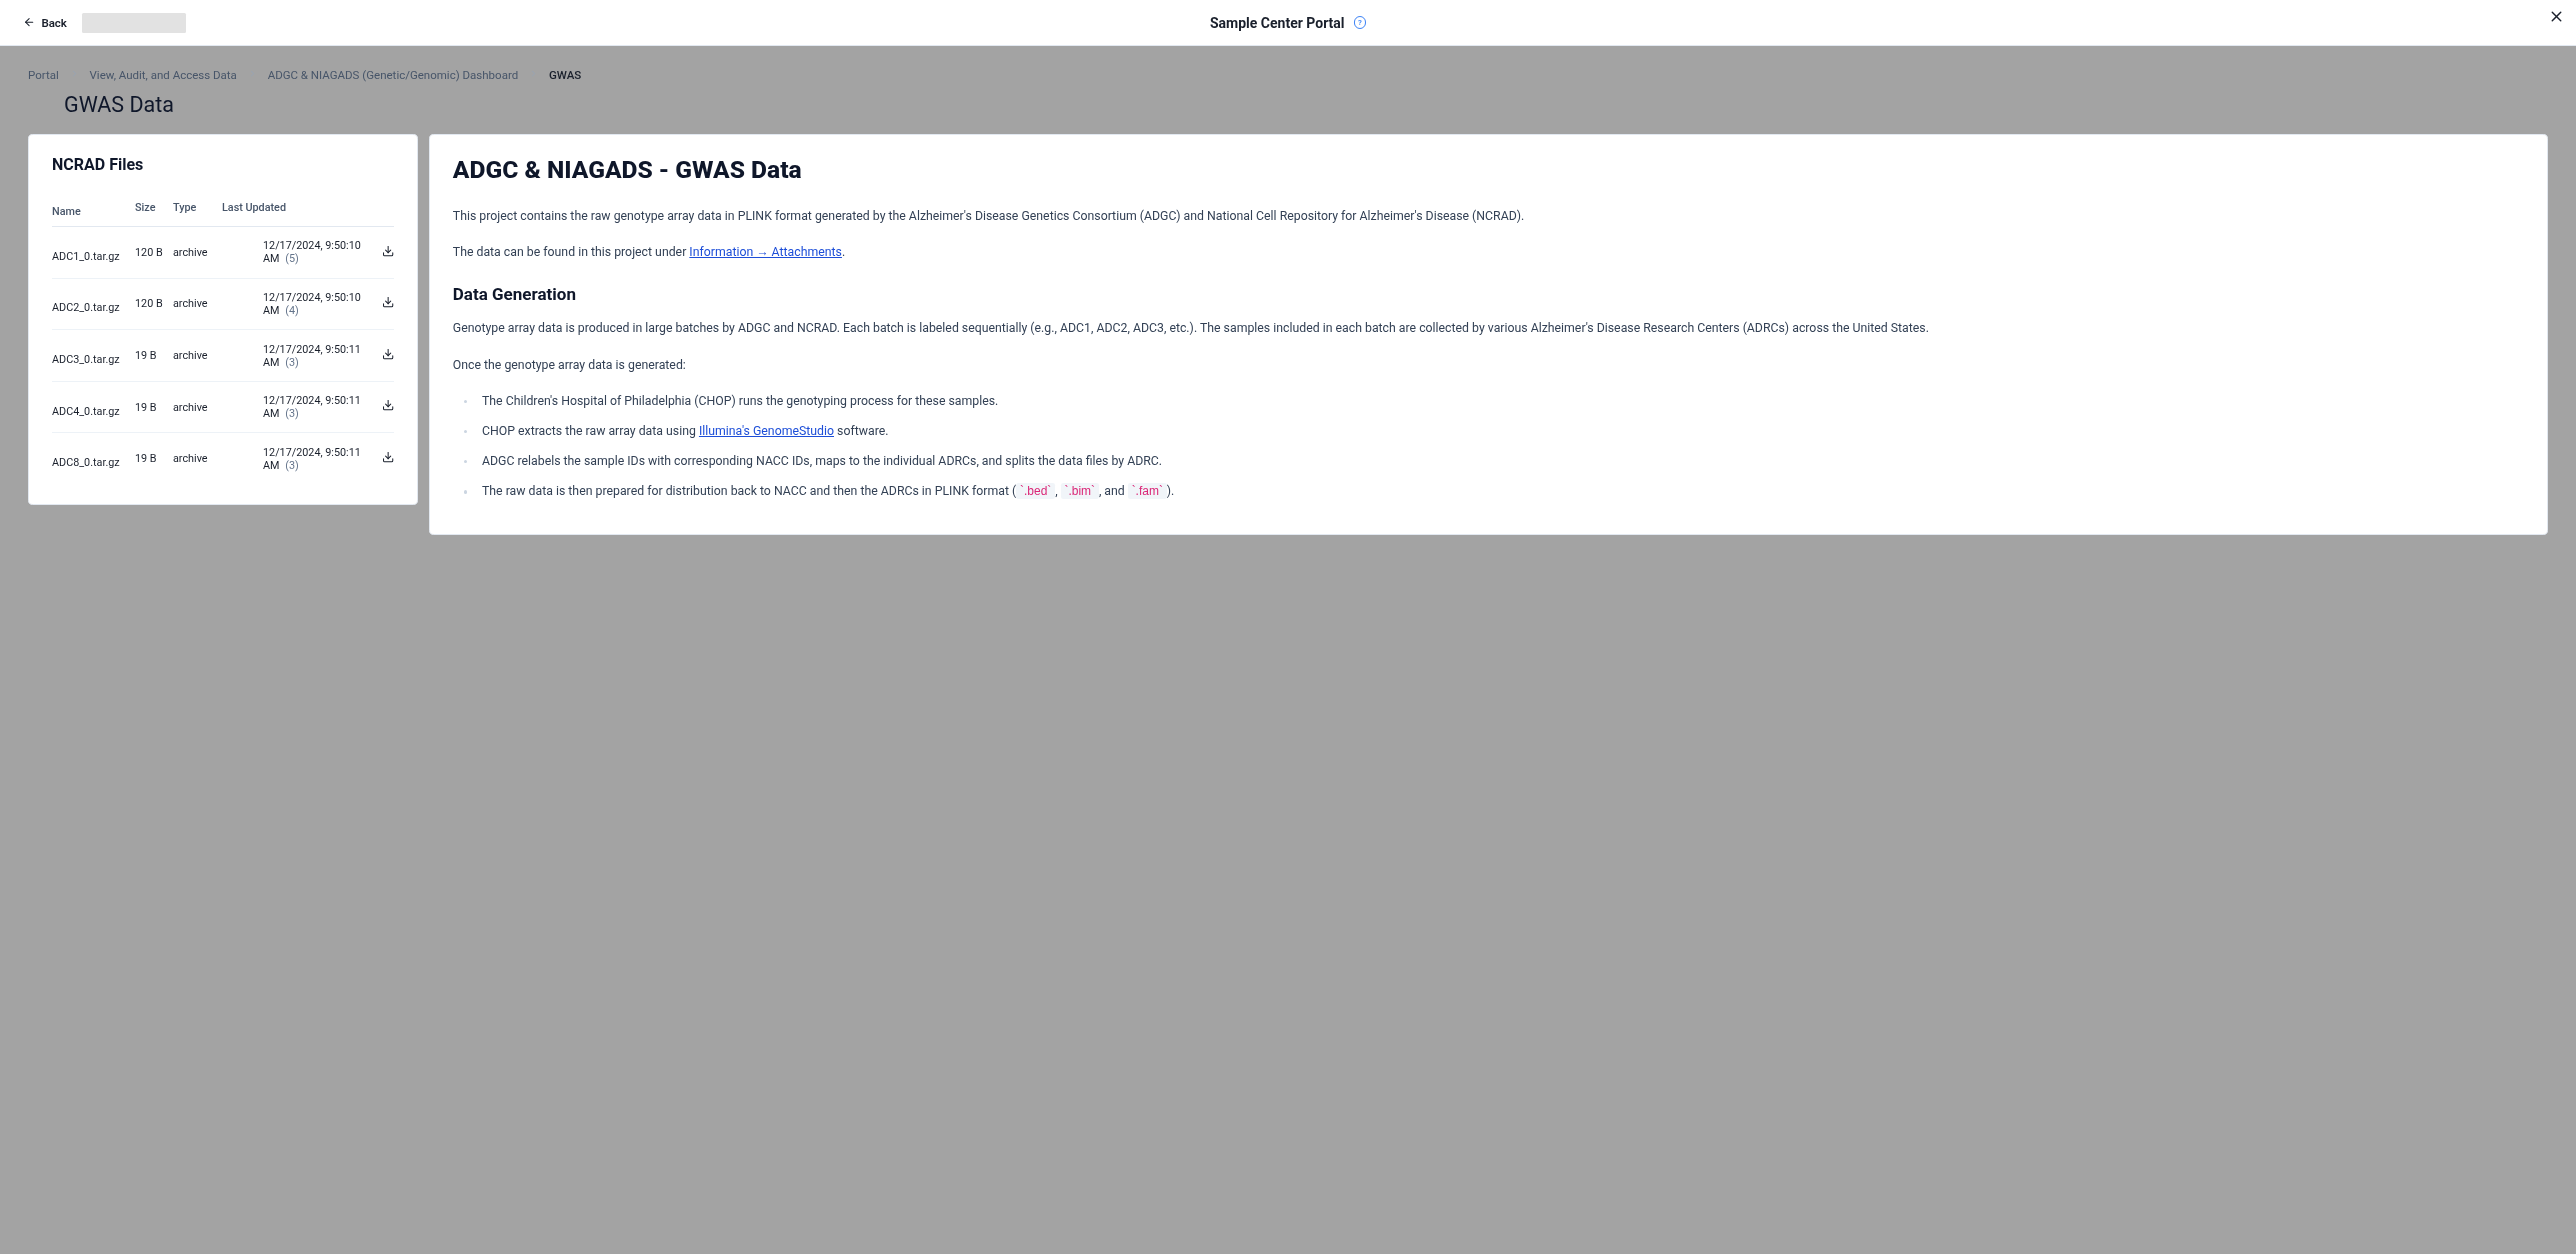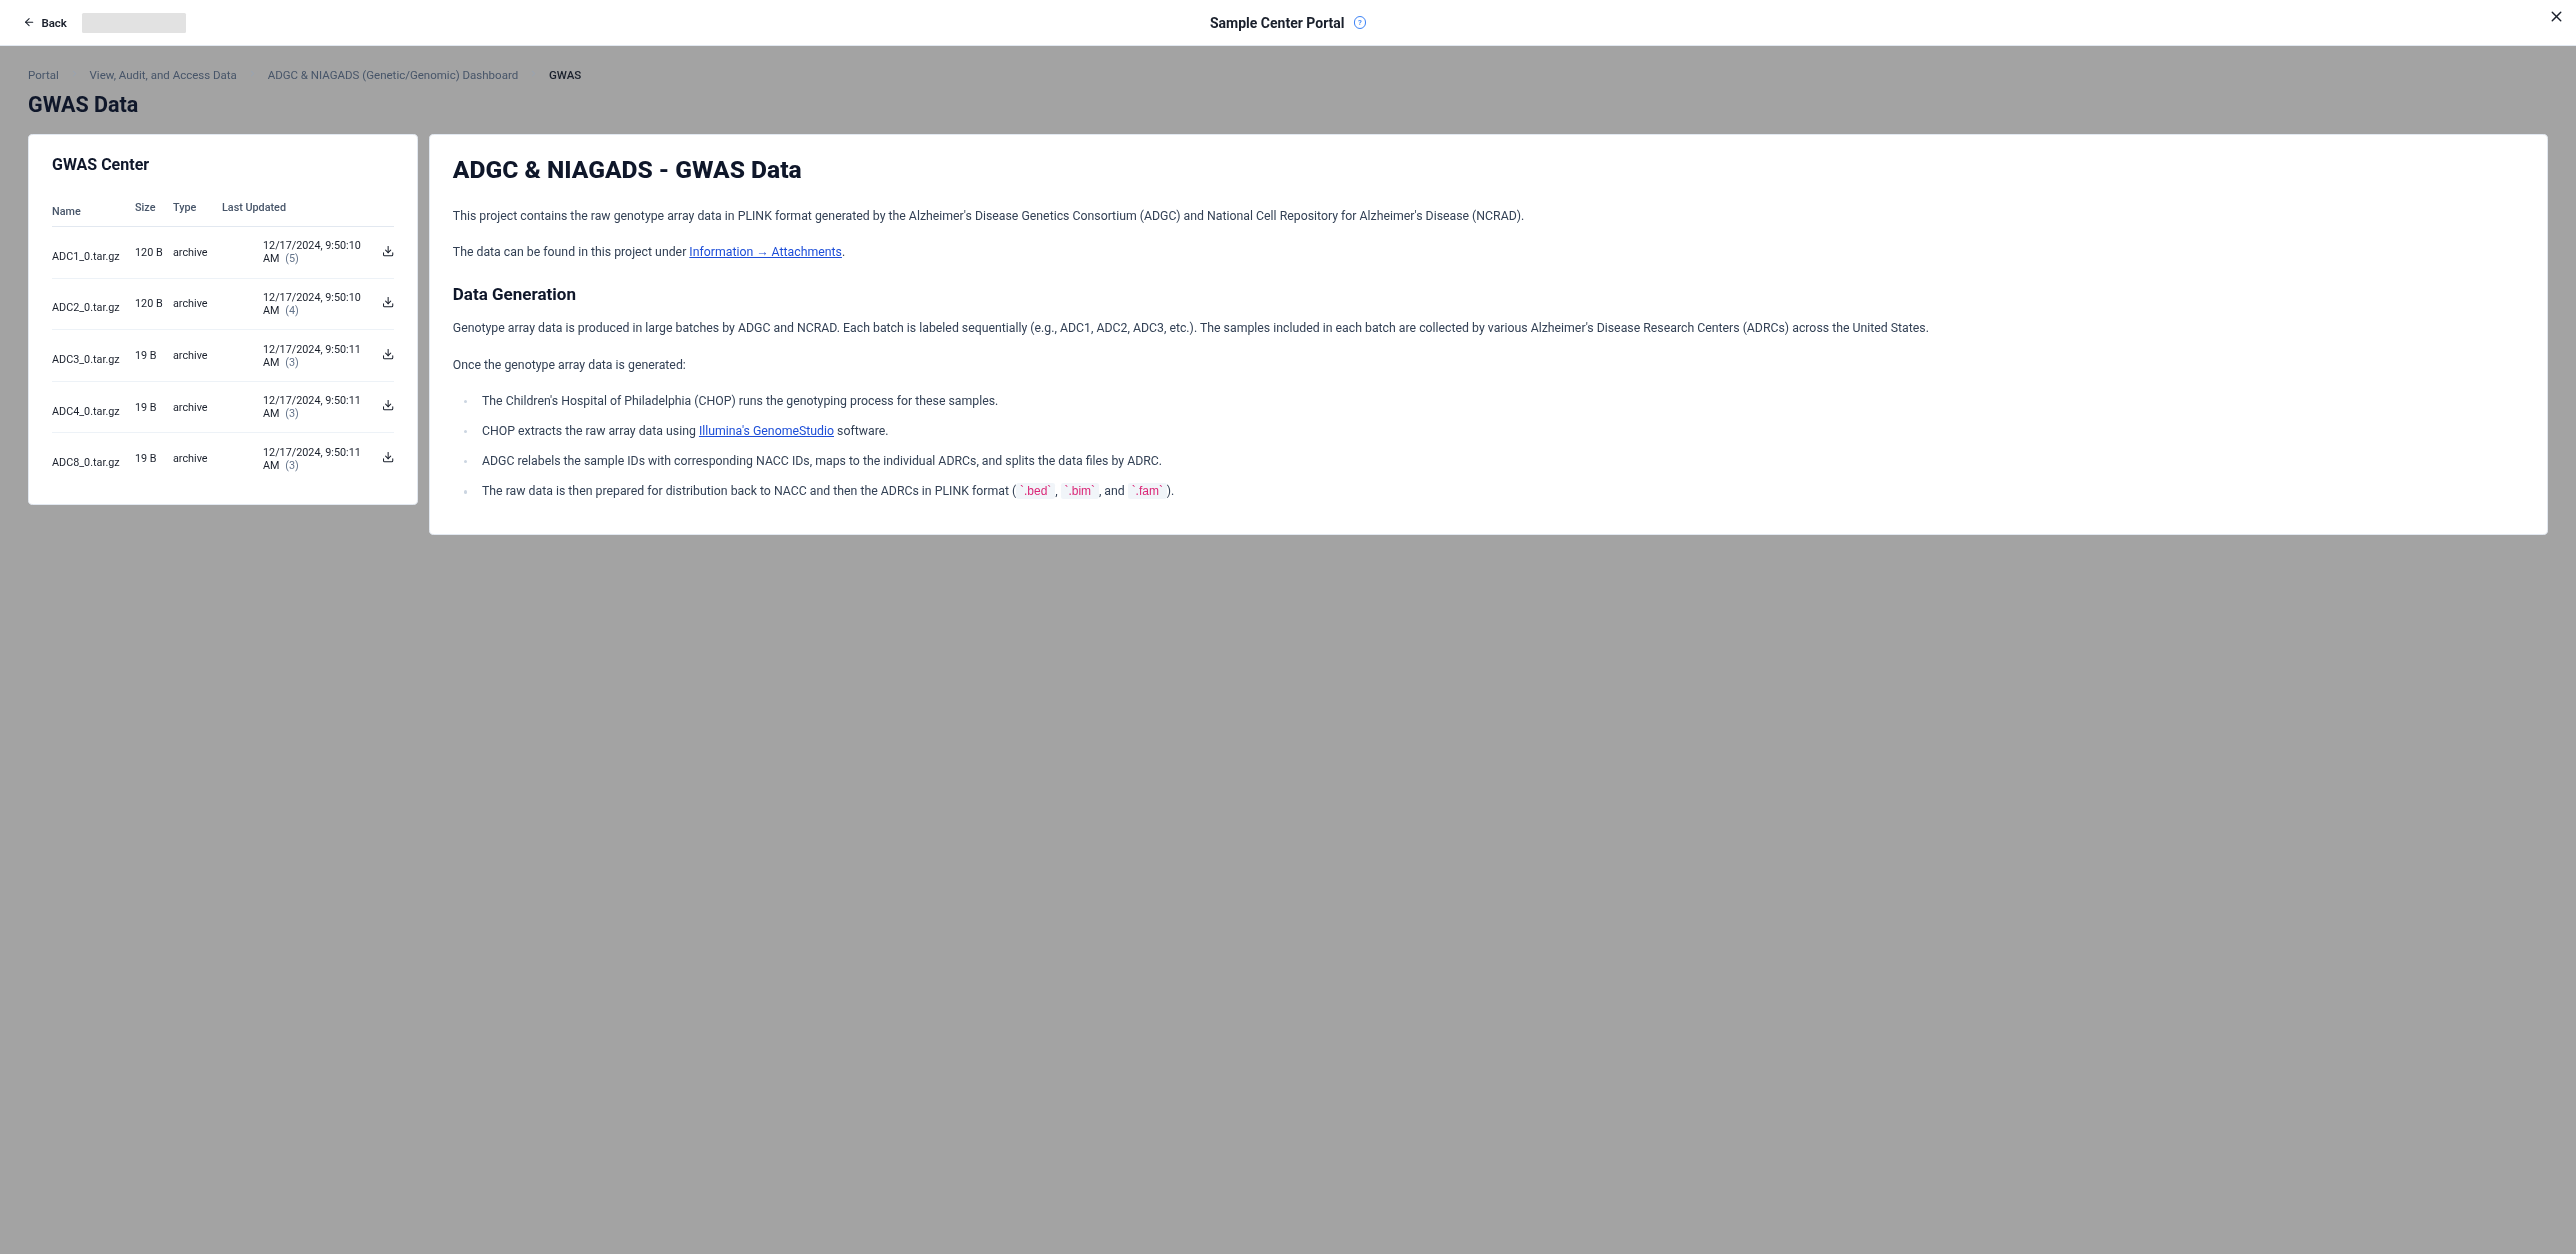--- a/index.html
+++ b/index.html
@@ -80,23 +80,24 @@
     font-size: 11.5px;
     color: #475569;
     flex-wrap: wrap;
   }
   .breadcrumb .crumb { cursor: pointer; }
   .breadcrumb .crumb.current { color: #1a202c; font-weight: 500; cursor: default; }
   .breadcrumb .sep svg { width: 9.2px; height: 9.2px; stroke: #94a3b8; }
 
   .page-title {
     font-size: 21.5px;
-    font-weight: 700;
+    font-weight: 400;
     color: #0f172a;
     margin-bottom: 17px;
+    margin-left: 36px;
   }
 
   .cols {
     display: flex;
     gap: 10.8px;
     align-items: flex-start;
   }
   .panel {
     background: #ffffff;
     border: 0.8px solid #e2e8f0;
@@ -243,21 +244,21 @@
           <polyline points="9 18 15 12 9 6"></polyline>
         </svg></span>
       <span class="crumb current">GWAS</span>
     </nav>
 
   <h1 class="page-title">GWAS Data</h1>
 
   <div class="cols">
 
     <section class="panel panel-left">
-      <h2>GWAS Center</h2>
+      <h2>NCRAD Files</h2>
       <div class="files-table">
         <div class="files-header">
           <div class="col-name">Name</div>
           <div class="col-size">Size</div>
           <div class="col-type">Type</div>
           <div class="col-updated">Last Updated</div>
           <div class="col-dl"></div>
         </div>
         <div id="file-rows">
             <div class="file-row">

